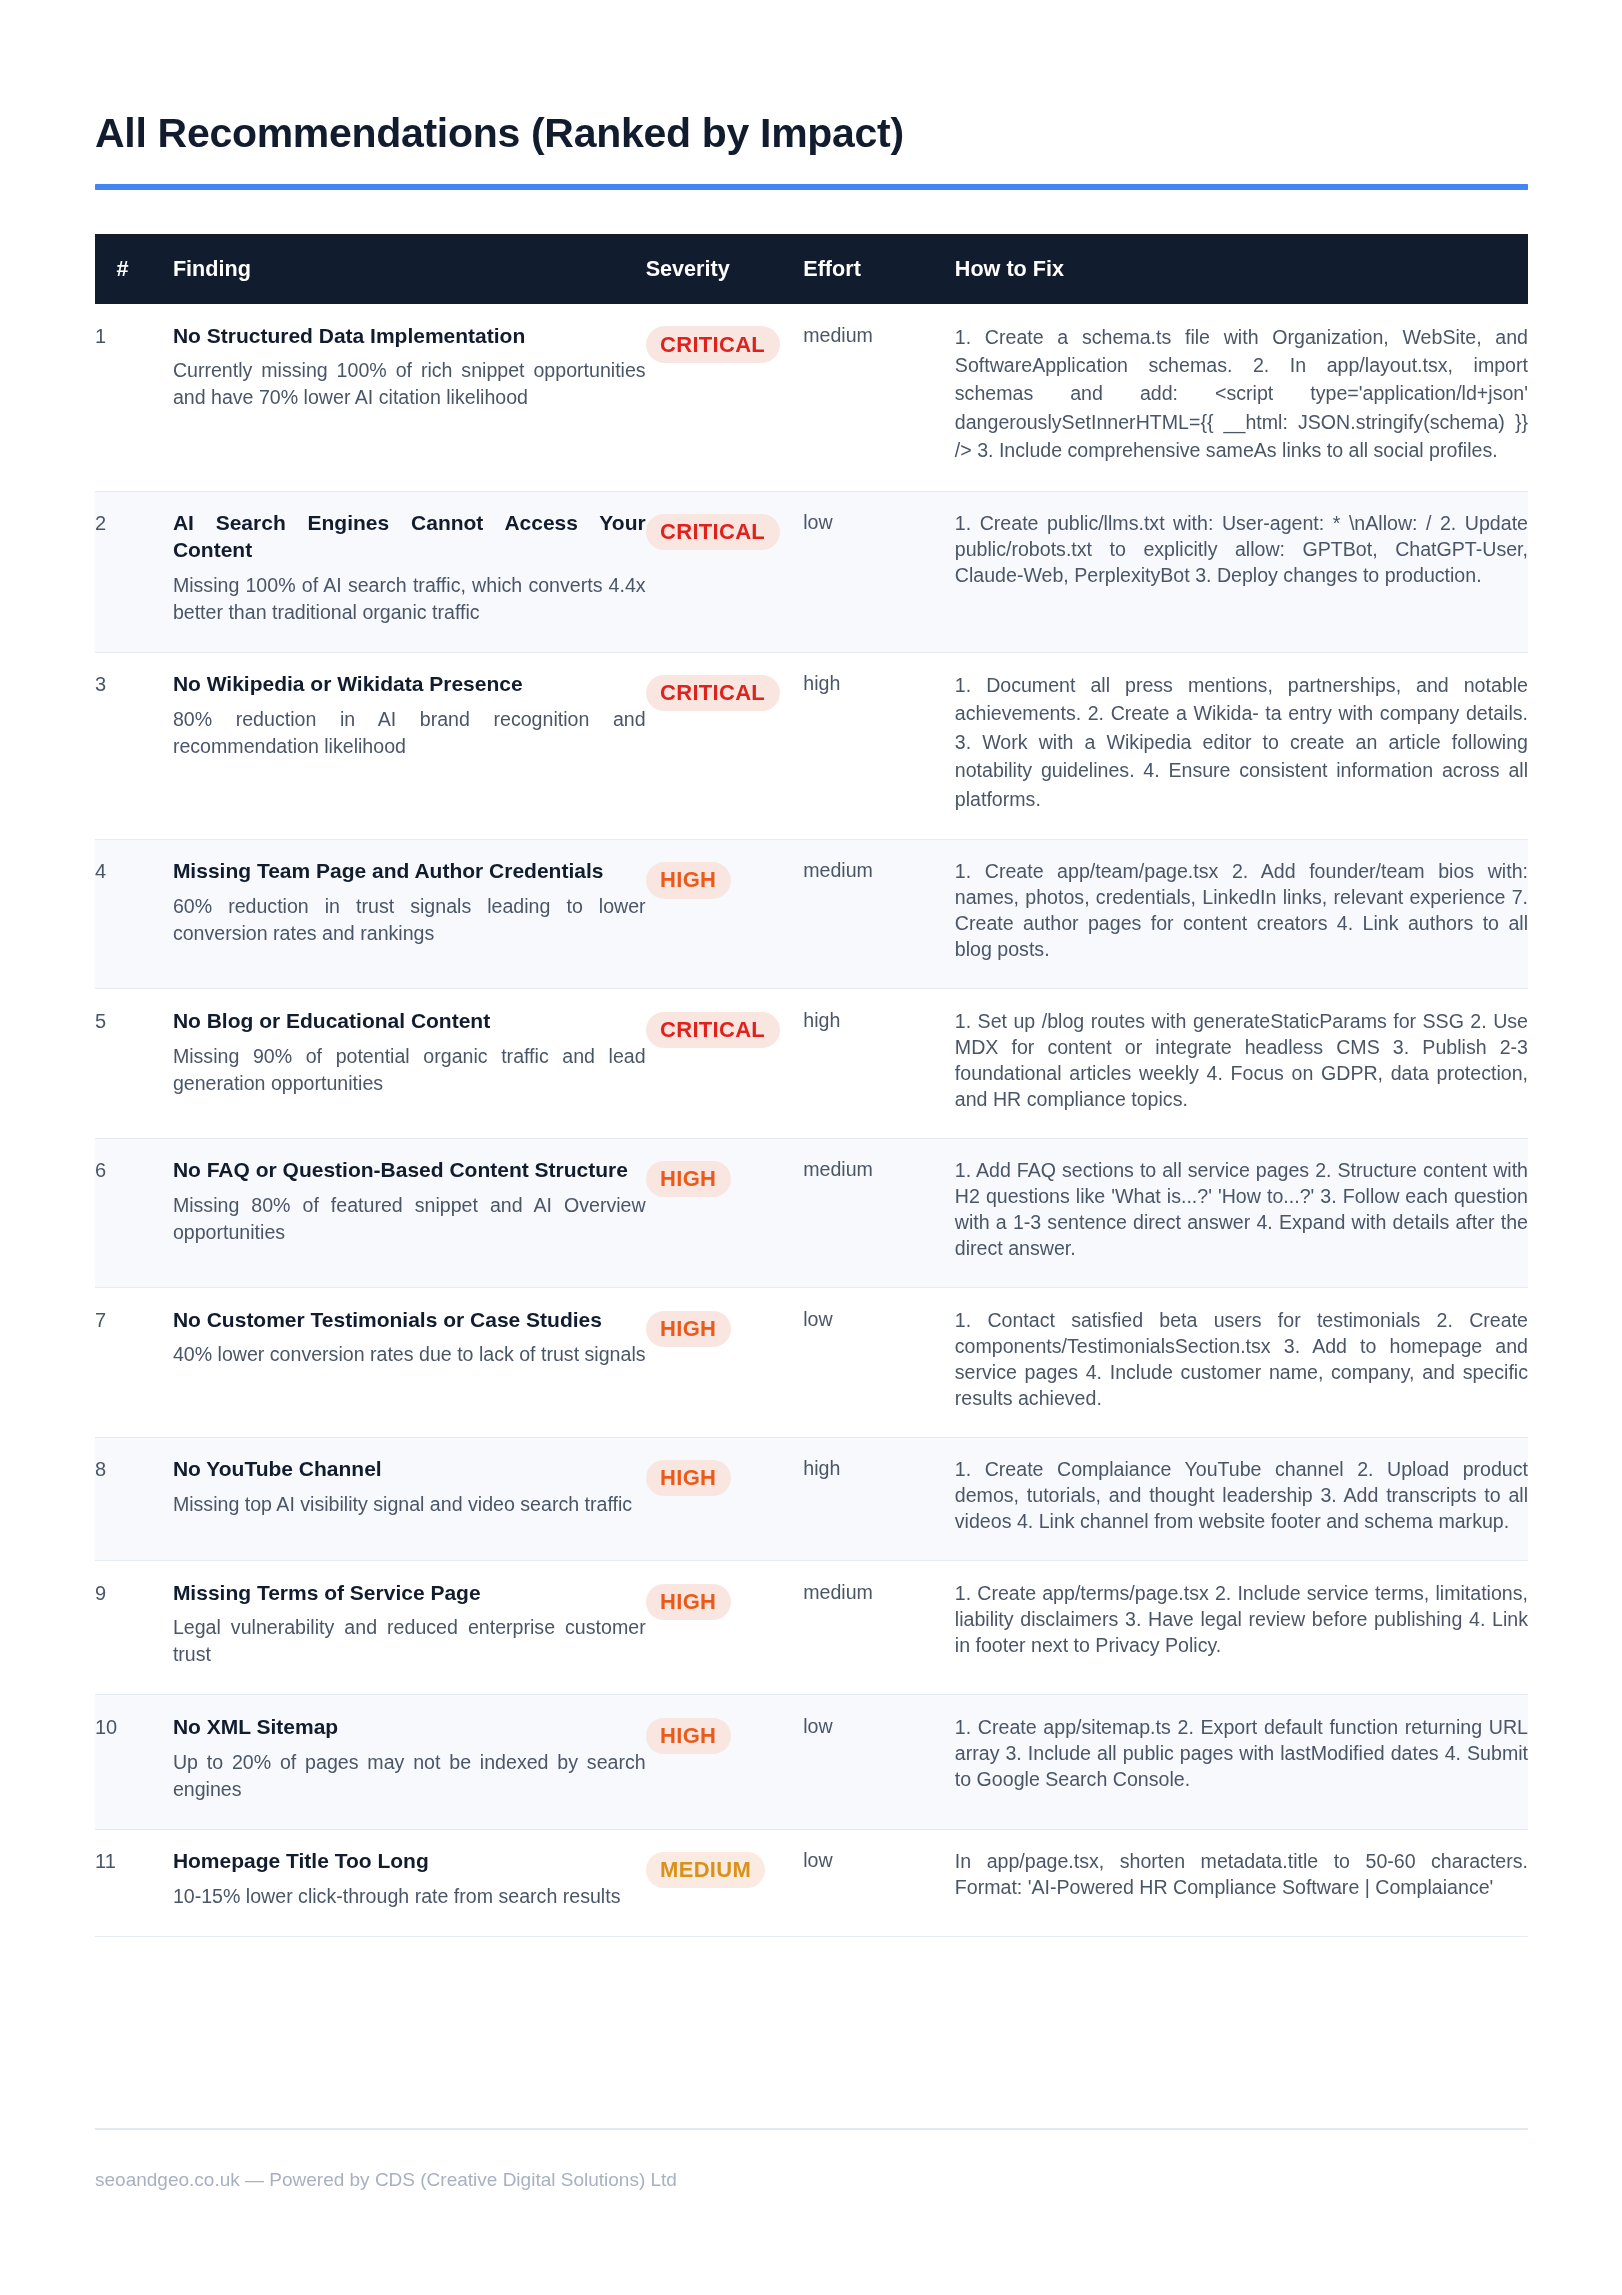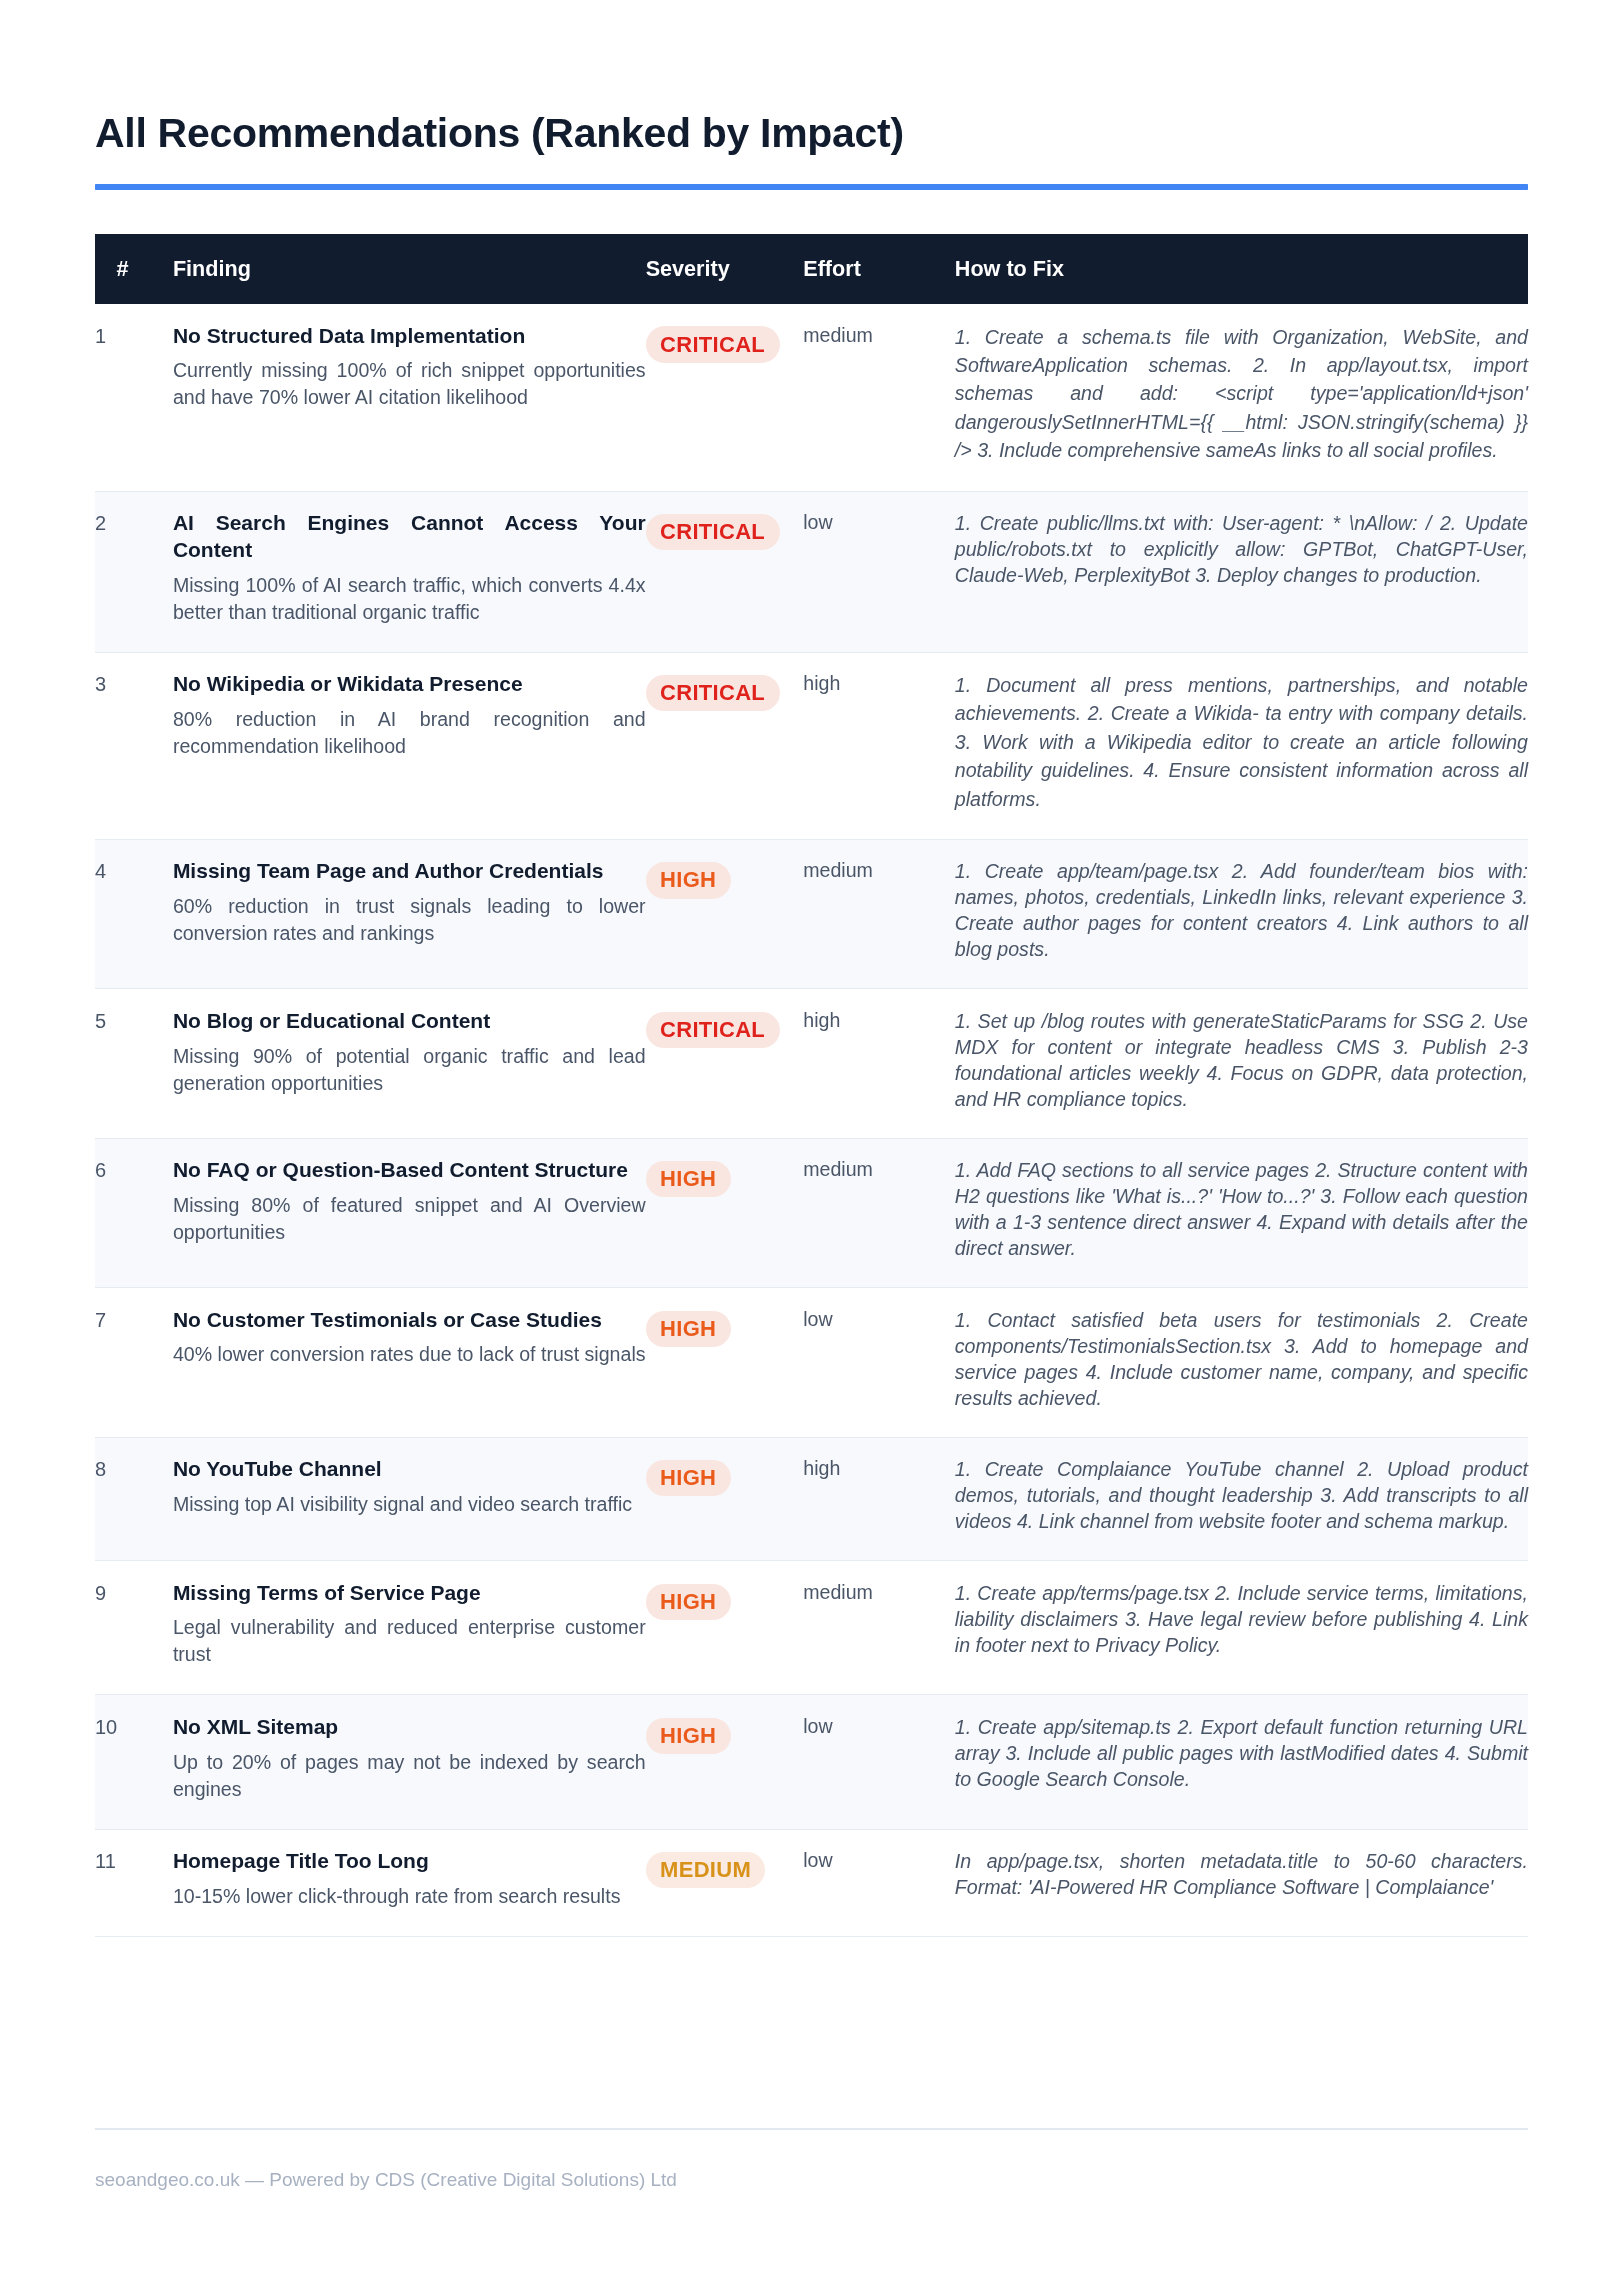--- a/index.html
+++ b/index.html
@@ -72,21 +72,21 @@
 
   td.c-num {
     padding-left: 21.6px;
     font-size: 20px;
     color: #4a5668;
     line-height: 1.3;
   }
   td.c-find { padding-right: 17px; }
   td.c-sev  { padding-right: 11.8px; }
   td.c-eff  { padding-right: 11.8px; }
-  td.c-fix  { padding-right: 9.2px; font-style: italic; }
+  td.c-fix  { padding-right: 9.2px; }
 
   .finding-title {
     font-size: 21px;
     font-weight: bold;
     color: #111c2e;
     line-height: 1.28;
     margin-bottom: 7.9px;
     text-align: justify;
     text-justify: inter-word;
     hyphens: auto;
@@ -214,21 +214,21 @@
           <td class="c-num">4</td>
           <td class="c-find">
             <div class="finding-title">Missing Team Page and Author Credentials</div>
             <div class="finding-desc">60% reduction in trust signals leading to lower conversion rates and rankings</div>
           </td>
           <td class="c-sev"><span class="badge sev-high">HIGH</span></td>
           <td class="c-eff">
             <div class="effort-text">medium</div>
           </td>
           <td class="c-fix">
-            <div class="fix-text tight">1. Create app/team/page.tsx 2. Add founder/team bios with: names, photos, credentials, LinkedIn links, relevant experience 3. Create author pages for content creators 4. Link authors to all blog posts.</div>
+            <div class="fix-text tight">1. Create app/team/page.tsx 2. Add founder/team bios with: names, photos, credentials, LinkedIn links, relevant experience 7. Create author pages for content creators 4. Link authors to all blog posts.</div>
           </td>
         </tr>
         <tr class="row-plain">
           <td class="c-num">5</td>
           <td class="c-find">
             <div class="finding-title">No Blog or Educational Content</div>
             <div class="finding-desc">Missing 90% of potential organic traffic and lead generation opportunities</div>
           </td>
           <td class="c-sev"><span class="badge sev-critical">CRITICAL</span></td>
           <td class="c-eff">

